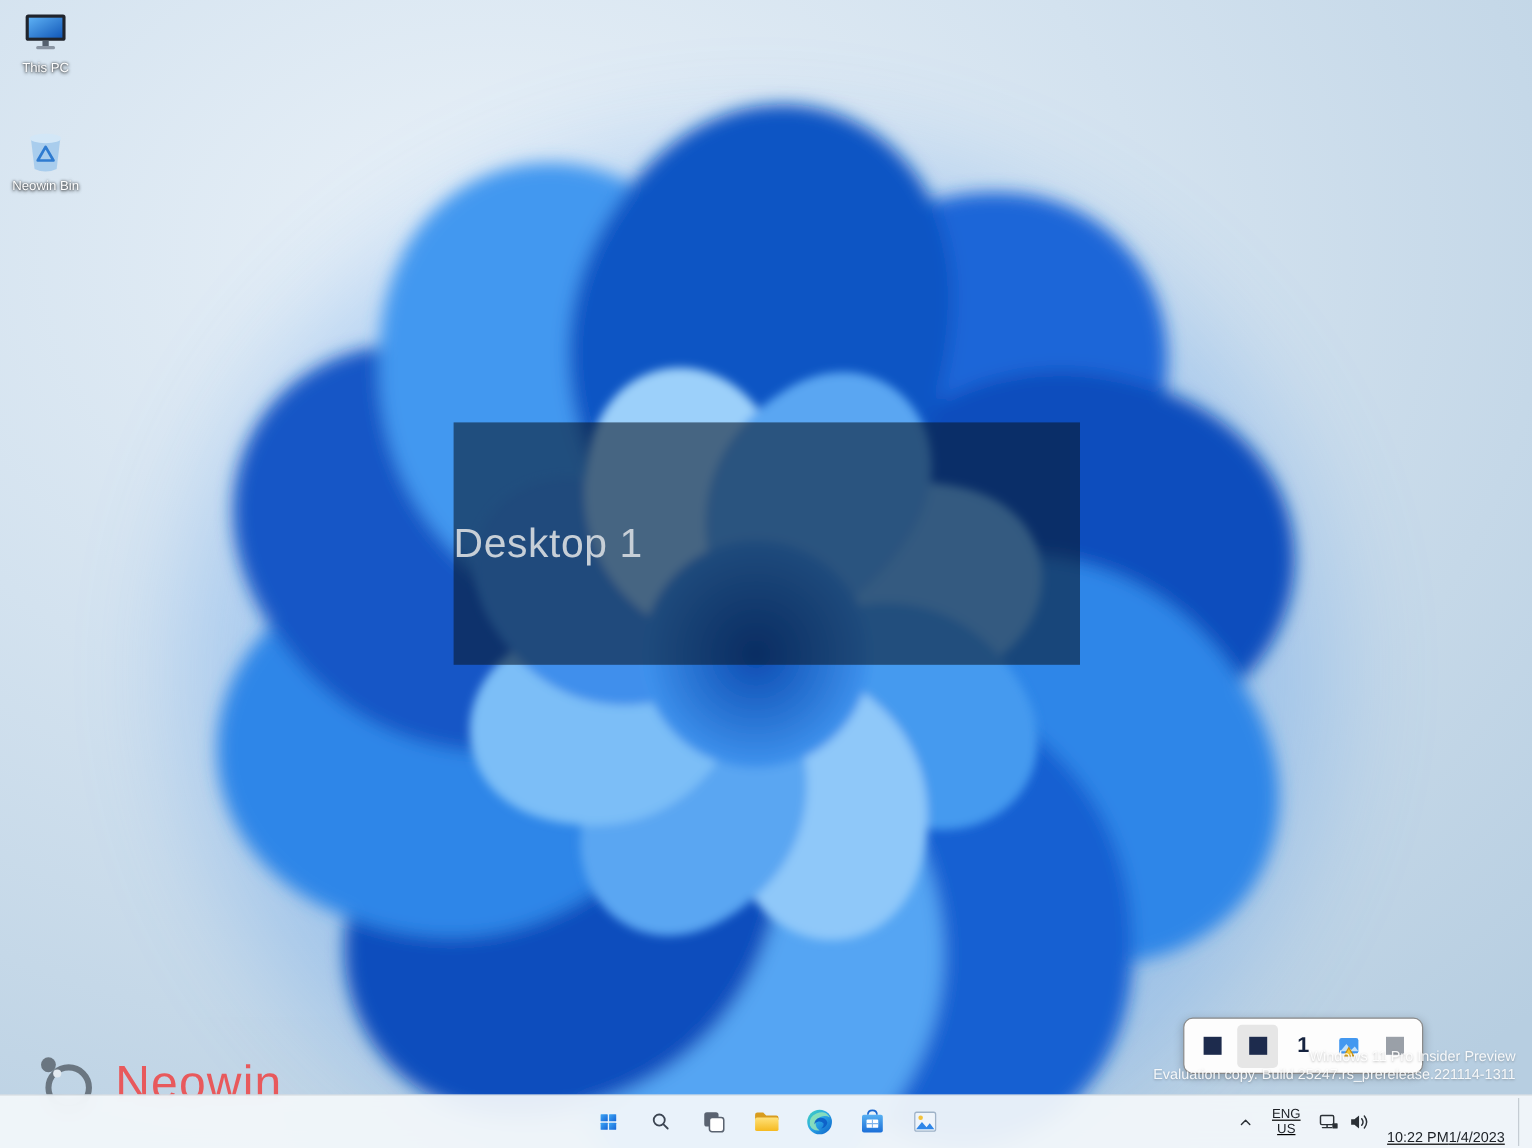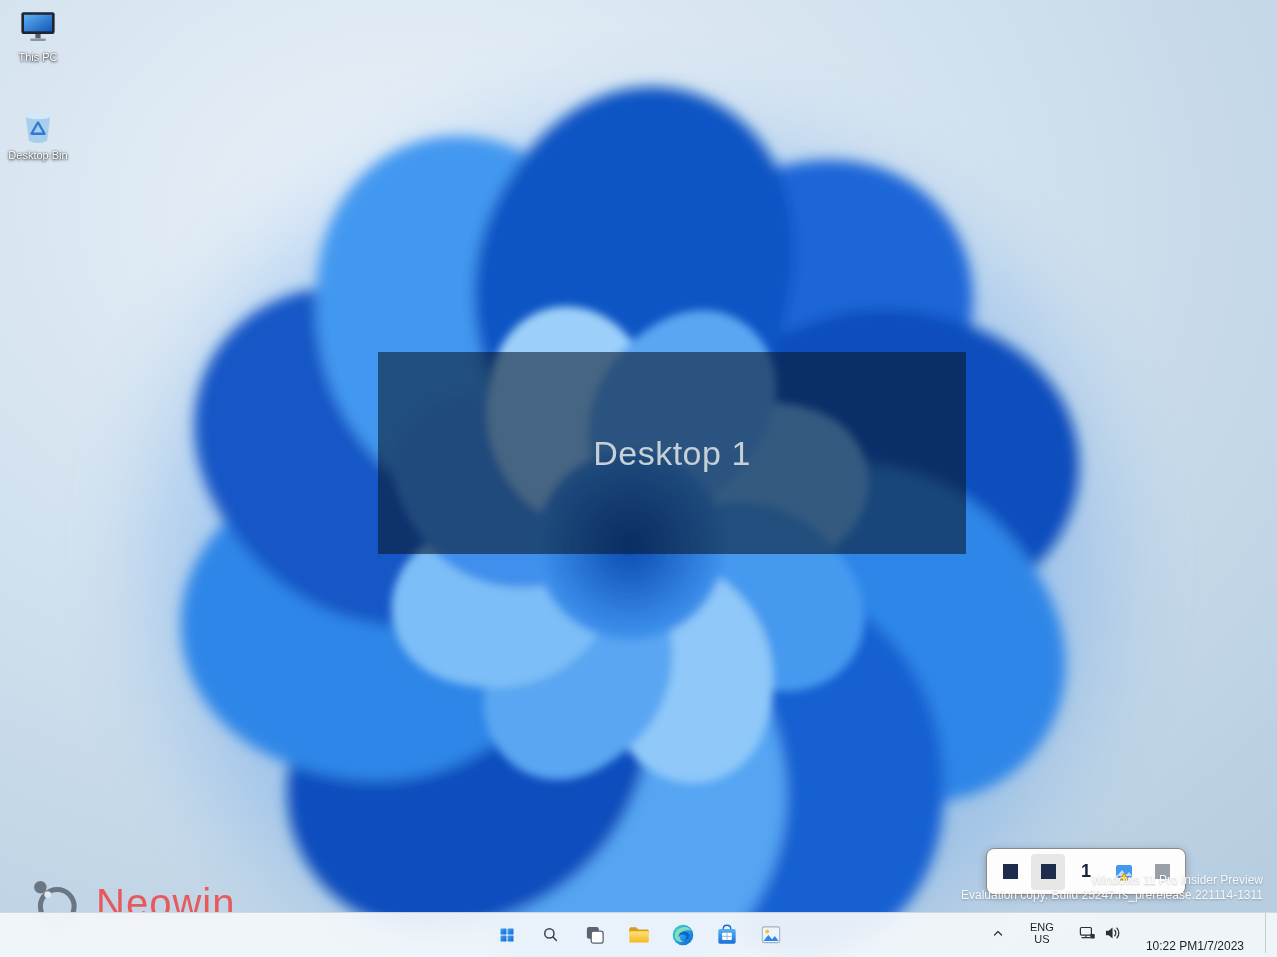--- a/index.html
+++ b/index.html
@@ -10,22 +10,22 @@
 
   
   .icons-col{position:absolute;left:2px;top:6px;width:72px;display:flex;flex-direction:column;gap:40px;align-items:center;}
   .dicon{display:flex;flex-direction:column;align-items:center;gap:3px;width:72px;}
   .dicon-img{width:42px;height:42px;display:flex;align-items:center;justify-content:center;}
   .dicon-img svg{width:42px;height:42px;}
   .dicon-label{color:#fff;font-size:11px;line-height:13px;text-align:center;max-width:66px;
     text-shadow:0 1px 3px rgba(0,0,0,.85),0 0 2px rgba(0,0,0,.6);}
 
   
-  .overlay{position:absolute;left:378px;top:352px;width:588px;height:202px;
-    background:rgba(9,24,43,.58);display:flex;align-items:center;justify-content:center;}
+  .overlay{position:absolute;left:378px;top:352px;width:522px;height:202px;
+    background:rgba(9,24,43,.58);display:flex;align-items:center;justify-content:flex-start;}
   .overlay span{font-size:34px;font-weight:300;color:#c7cfd7;letter-spacing:.5px;}
 
   
   .switcher{position:absolute;left:986px;top:848px;width:200px;height:47px;z-index:5;
     background:#fdfdfd;border:1px solid #8a8a8a;border-radius:8px;
     box-shadow:0 2px 8px rgba(0,0,0,.25);display:flex;align-items:center;justify-content:space-around;padding:0 4px;box-sizing:border-box;}
   .sw-cell{width:34px;height:36px;display:flex;align-items:center;justify-content:center;border-radius:4px;}
   .sw-cell.hovered{background:#e6e6e6;}
   .sw-square{width:15px;height:15px;display:block;}
   .sw-square.dark{background:#1d2b4d;}
@@ -39,21 +39,21 @@
   .neowin{position:absolute;left:28px;top:876px;display:flex;align-items:center;gap:14px;opacity:.85;}
   .neowin svg{width:54px;height:54px;}
   .neowin span{font-size:40px;color:#ef4444;font-weight:500;letter-spacing:1px;}
 
   
   .taskbar{position:absolute;left:0;right:0;bottom:0;height:44px;
     background:rgba(242,246,250,.94);border-top:1px solid rgba(120,130,140,.25);backdrop-filter:blur(6px);}
   .tb-center{position:absolute;left:0;right:0;top:0;bottom:0;display:flex;align-items:center;justify-content:center;gap:4px;}
   .tb-btn{width:40px;height:40px;border-radius:6px;display:flex;align-items:center;justify-content:center;}
   .tb-btn svg{width:26px;height:26px;}
-  .tb-tray{position:absolute;right:6px;top:0;bottom:0;display:flex;gap:12px;}
+  .tb-tray{position:absolute;right:6px;top:0;bottom:0;display:flex;align-items:center;gap:2px;text-decoration:underline;}
   .tray-btn{height:40px;border-radius:6px;display:flex;align-items:center;justify-content:center;}
   .chev{width:28px;}
   .chev svg{width:20px;height:20px;}
   .lang{width:36px;display:flex;flex-direction:column;align-items:center;justify-content:center;
     font-size:11px;line-height:12px;color:#1c2026;}
   .tray-icons{width:56px;gap:3px;}
   .tray-icons svg{width:22px;height:22px;}
   .clock{padding:0 6px;display:flex;flex-direction:row;align-items:flex-end;justify-content:center;
     font-size:12px;line-height:14px;color:#1c2026;}
   .show-desktop{width:5px;height:40px;border-left:1px solid rgba(120,130,140,.35);margin-left:3px;}
@@ -150,21 +150,21 @@
       <span class="dicon-label">This PC</span>
     </div>
     <div class="dicon">
       <span class="dicon-img">
         <svg viewBox="0 0 48 48">
           <path d="M10 13 h28 l-3.5 29 q-10.5 5 -21 0 Z" fill="#a7cbec" opacity=".95"></path>
           <ellipse cx="24" cy="13" rx="15" ry="4.5" fill="#d3e7f7"></ellipse>
           <path d="M24 21 l7.5 13 h-15 z" fill="none" stroke="#2f7bd0" stroke-width="2.6" stroke-linejoin="round"></path>
         </svg>
       </span>
-      <span class="dicon-label">Desktop Bin</span>
+      <span class="dicon-label">Neowin Bin</span>
     </div>
   </div>
 
   <div class="overlay">
     <span>Desktop 1</span>
   </div>
 
   <div class="switcher">
     <button class="sw-cell">
       <span class="sw-square dark"></span>
@@ -272,19 +272,19 @@
           <rect x="26" y="22" width="8" height="8" rx="1" fill="#2b3036"></rect>
         </svg>
         <svg viewBox="0 0 40 40">
           <path d="M9 16 h5 l7 -6 v20 l-7 -6 h-5z" fill="#2b3036"></path>
           <path d="M25 15 q4 5 0 10" fill="none" stroke="#2b3036" stroke-width="2.2" stroke-linecap="round"></path>
           <path d="M29 11 q7 9 0 18" fill="none" stroke="#2b3036" stroke-width="2.2" stroke-linecap="round"></path>
         </svg>
       </button>
       <button class="tray-btn clock">
         <span>10:22 PM</span>
-        <span>1/7/2023</span>
+        <span>1/4/2023</span>
       </button>
       <div class="show-desktop"></div>
     </div>
   </div>
 
 </div>
 
 </body></html>

